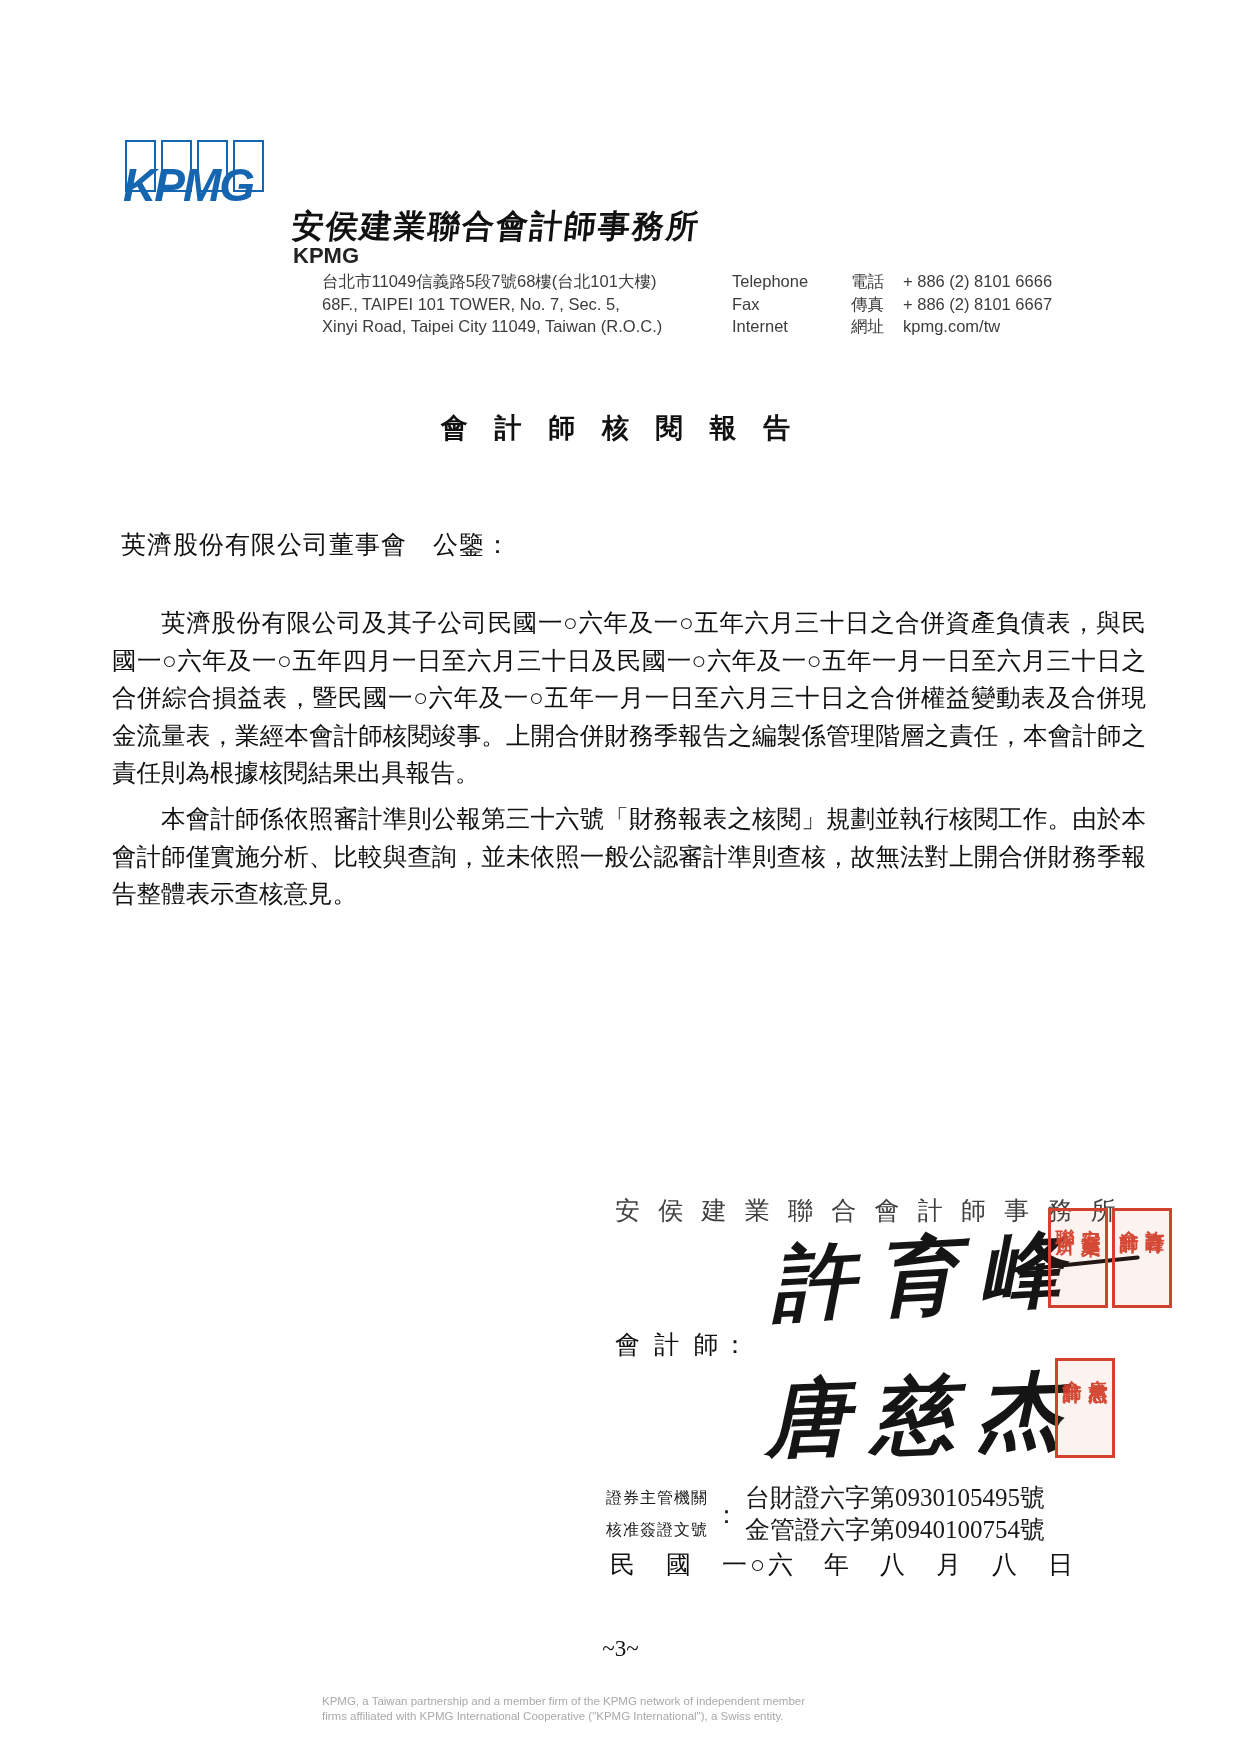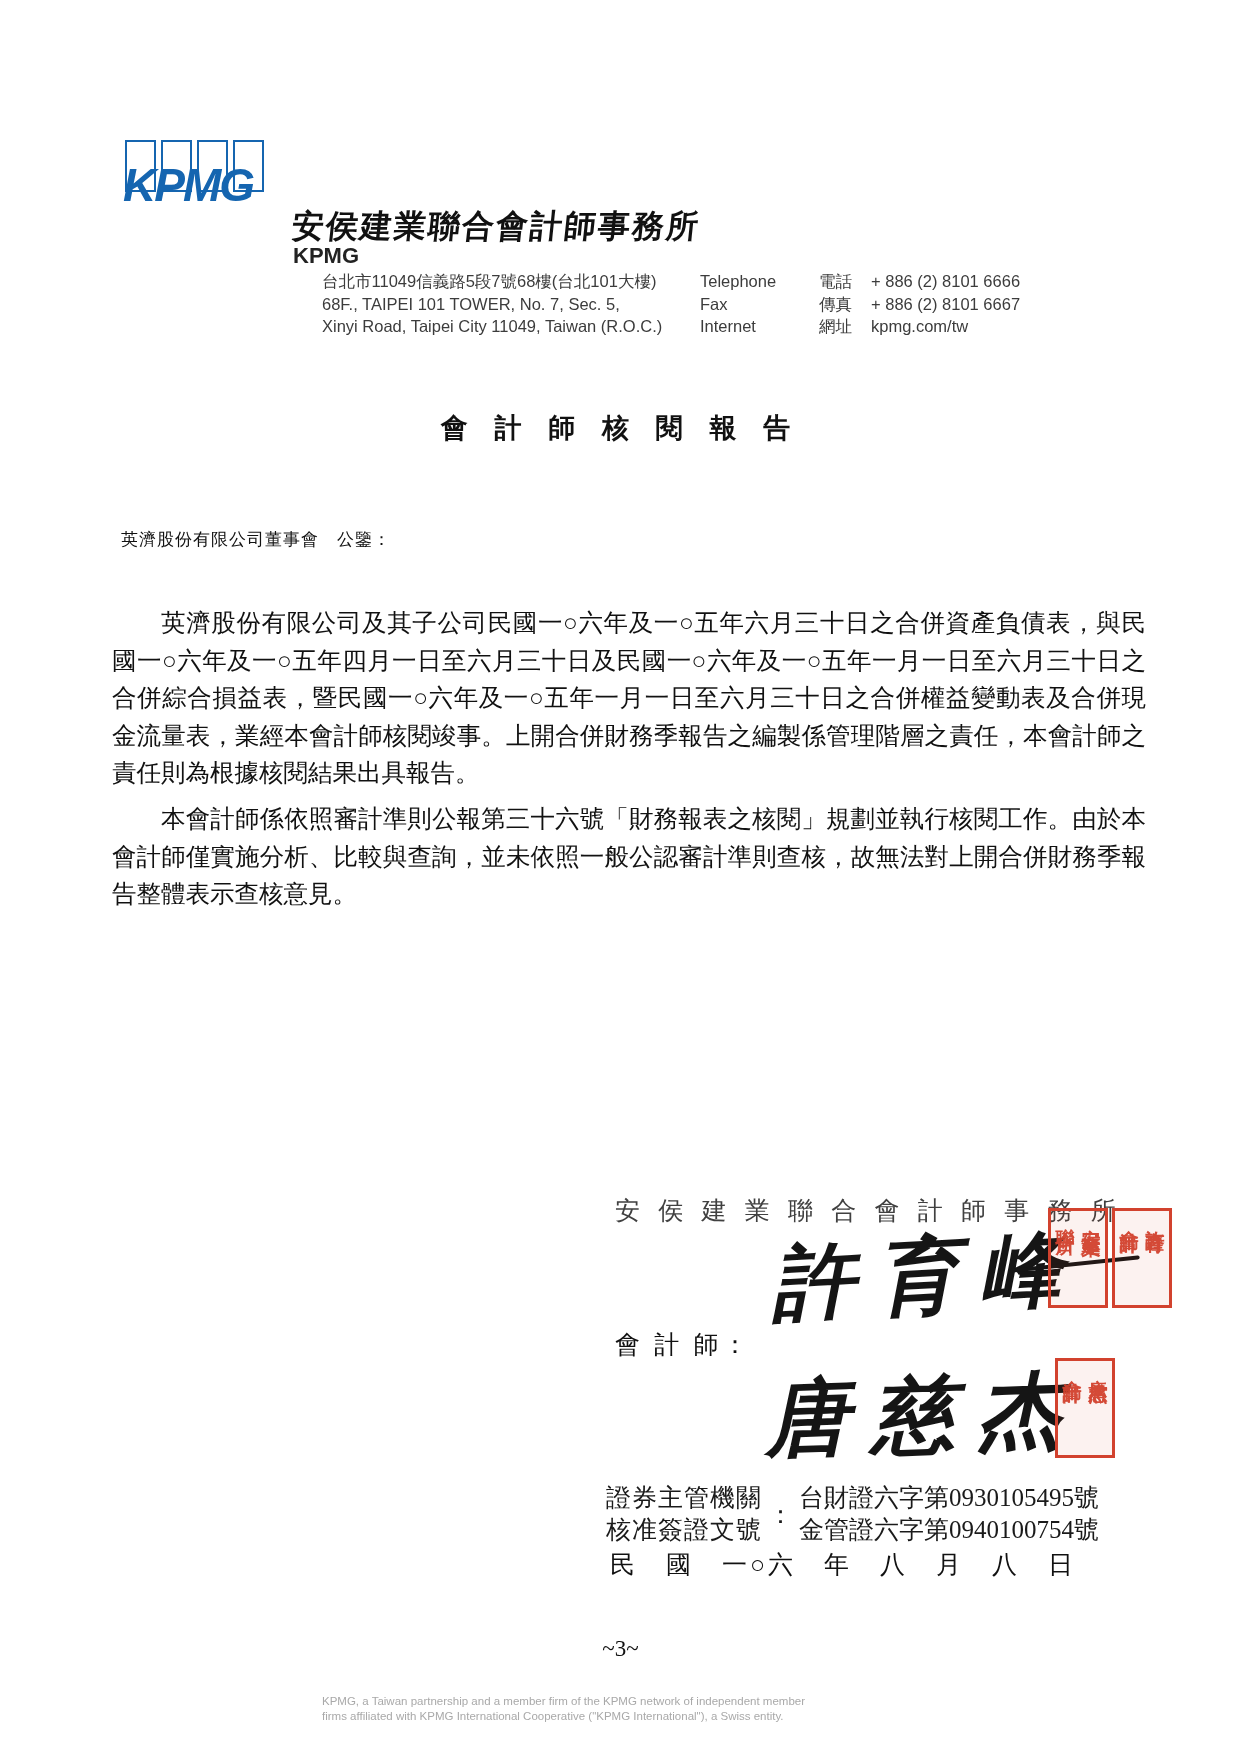--- a/index.html
+++ b/index.html
@@ -26,35 +26,35 @@
   }
   .firm-latin {
     position:absolute; left:293px; top:243px;
     font-family:"Liberation Sans", sans-serif; font-weight:bold; font-size:22px; color:#222;
   }
   .addr {
     position:absolute; left:293px; top:270px;
     font-family:Liberation Sans, sans-serif; font-size:16.5px; color:#3c3c3c; line-height:22.5px;margin-left:29px;
   }
   .contacts {
-    position:absolute; left:700px; top:270px;
+    position:absolute; left:732px; top:270px;
     font-family:"Liberation Sans", sans-serif; font-size:16.5px; color:#3c3c3c; line-height:22.5px;
   }
   .contact-row { display:flex; }
   .contact-row .len { width:92px; }
   .contact-row .lzh { width:52px;margin-left:27px; }
 
   
   .report-title {
     position:absolute; left:50%; top:410px; transform:translateX(-50%);
     font-size:27px; font-weight:bold; letter-spacing:10px; white-space:nowrap; color:#111;
   }
   .salutation {
     position:absolute; left:121px; top:528px;
-    font-size:17px; letter-spacing:1px; color:#111;text-align:right;
+    font-size:25px; letter-spacing:1px; color:#111;text-align:right;
   }
   .body-text {
     position:absolute; left:104px; top:596px; width:1050px;
     font-size:24.5px; line-height:37.6px; text-align:justify; color:#111;
   }
   .body-text p { text-indent:2em; margin:8px; }
 
   
   .sig-firm {
     position:absolute; left:615px; top:1194px;
@@ -81,21 +81,21 @@
     height:100px;
   }
   .seal-col {
     writing-mode:vertical-rl; text-orientation:upright;
     font-size:19px; font-weight:bold; letter-spacing:3px; line-height:24px;
     opacity:0.95;
   }
 
   
   .approval { position:absolute; left:606px; top:1482px; display:flex; align-items:center; }
-  .approval .labels { font-size:25px; line-height:32px; letter-spacing:1px; }
+  .approval .labels { font-size:16px; line-height:32px; letter-spacing:1px; }
   .approval .colon { font-size:25px; margin:0 6px; }
   .approval .values { font-size:25px; line-height:32px; }
   .roc-date {
     position:absolute; left:610px; top:1548px;
     font-size:25px; letter-spacing:3px; white-space:nowrap; color:#111;
   }
 
   
   .page-number {
     position:absolute; left:50%; top:1636px; transform:translateX(-50%);

